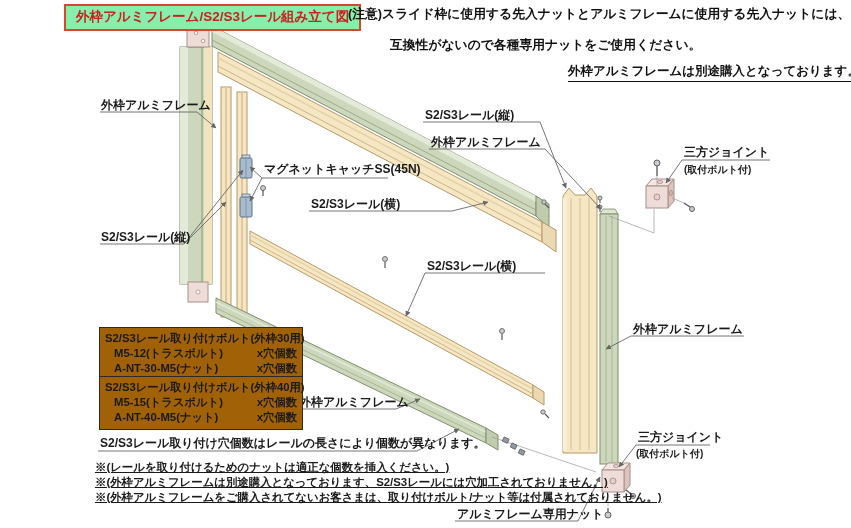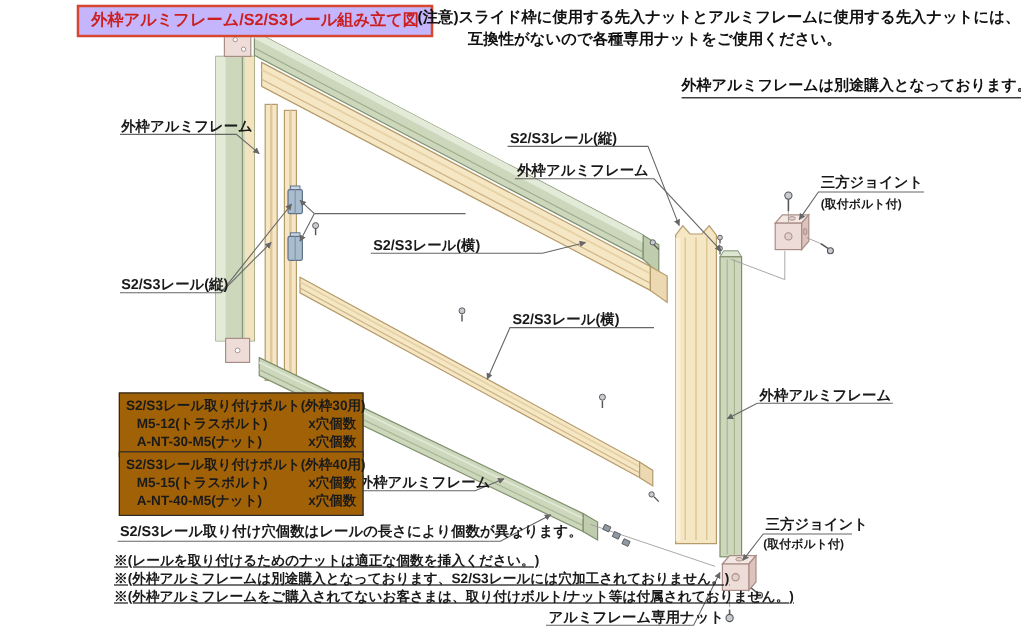--- a/index.html
+++ b/index.html
@@ -1,22 +1,22 @@
 <!DOCTYPE html>
 <html><head>
 <meta charset="utf-8">
 <style>
   html,body{margin:0;padding:0;background:#fff;}
   .screen{position:relative;width:851px;height:528px;background:#fff;overflow:hidden;
           font-family:"Liberation Sans",sans-serif;color:#1a1a1a;}
   svg.diagram{position:absolute;left:0;top:0;width:851px;height:528px;}
   .title-box{position:absolute;left:64px;top:4px;padding:2px 10px 3px;border:2px solid #d9472b;
-             background:#c4b5fd;color:#cc1f1f;font-weight:bold;font-size:13.5px;white-space:nowrap;}
+             background:#86efac;color:#cc1f1f;font-weight:bold;font-size:13.5px;white-space:nowrap;}
   .note-top{position:absolute;left:348px;top:5px;font-size:12.8px;font-weight:bold;line-height:1.45;color:#111;}
-  .note-top .l2{padding-left:42px;}
+  .note-top .l2{padding-left:42px;margin-top:12px;}
   .note-purchase{position:absolute;left:568px;top:63px;font-size:12.5px;font-weight:bold;color:#111;
                  border-bottom:1.5px solid #111;padding-bottom:1px;white-space:nowrap;}
   .lbl{position:absolute;font-size:12px;font-weight:bold;white-space:nowrap;color:#1a1a1a;}
   .lbl-sub{position:absolute;font-size:10px;font-weight:bold;white-space:nowrap;color:#1a1a1a;}
   .parts-box{position:absolute;left:99px;width:192px;border:1.5px solid #2a2a2a;background:#a16207;
              padding:3px 5px 4px;font-size:11.3px;font-weight:bold;}
   .parts-box .bx-title{white-space:nowrap;}
   .parts-box .bx-row{display:flex;justify-content:space-between;padding-left:9px;white-space:nowrap;}
   .hole-note{position:absolute;left:100px;top:435px;font-size:12px;font-weight:bold;white-space:nowrap;}
   .footnote{position:absolute;left:95px;font-size:11.4px;font-weight:bold;white-space:nowrap;text-decoration:underline;}
@@ -207,20 +207,21 @@
 
   <div class="note-top">
     <div class="l1">(注意)スライド枠に使用する先入ナットとアルミフレームに使用する先入ナットには、</div>
     <div class="l2">互換性がないので各種専用ナットをご使用ください。</div>
   </div>
 
   <div class="note-purchase">外枠アルミフレームは別途購入となっております。</div>
 
   <div class="lbl" style="left:101px;top:97px;">外枠アルミフレーム</div>
   <div class="lbl" style="left:101px;top:229px;">S2/S3レール(縦)</div>
+  <div class="lbl" style="left:264px;top:161px;">マグネットキャッチSS(45N)</div>
   <div class="lbl" style="left:311px;top:196px;">S2/S3レール(横)</div>
   <div class="lbl" style="left:425px;top:107px;">S2/S3レール(縦)</div>
   <div class="lbl" style="left:431px;top:134px;">外枠アルミフレーム</div>
   <div class="lbl" style="left:684px;top:144px;">三方ジョイント</div>
   <div class="lbl-sub" style="left:684px;top:163px;">(取付ボルト付)</div>
   <div class="lbl" style="left:427px;top:258px;">S2/S3レール(横)</div>
   <div class="lbl" style="left:633px;top:321px;">外枠アルミフレーム</div>
   <div class="lbl" style="left:299px;top:394px;">外枠アルミフレーム</div>
   <div class="lbl" style="left:638px;top:429px;">三方ジョイント</div>
   <div class="lbl-sub" style="left:636px;top:447px;">(取付ボルト付)</div>

